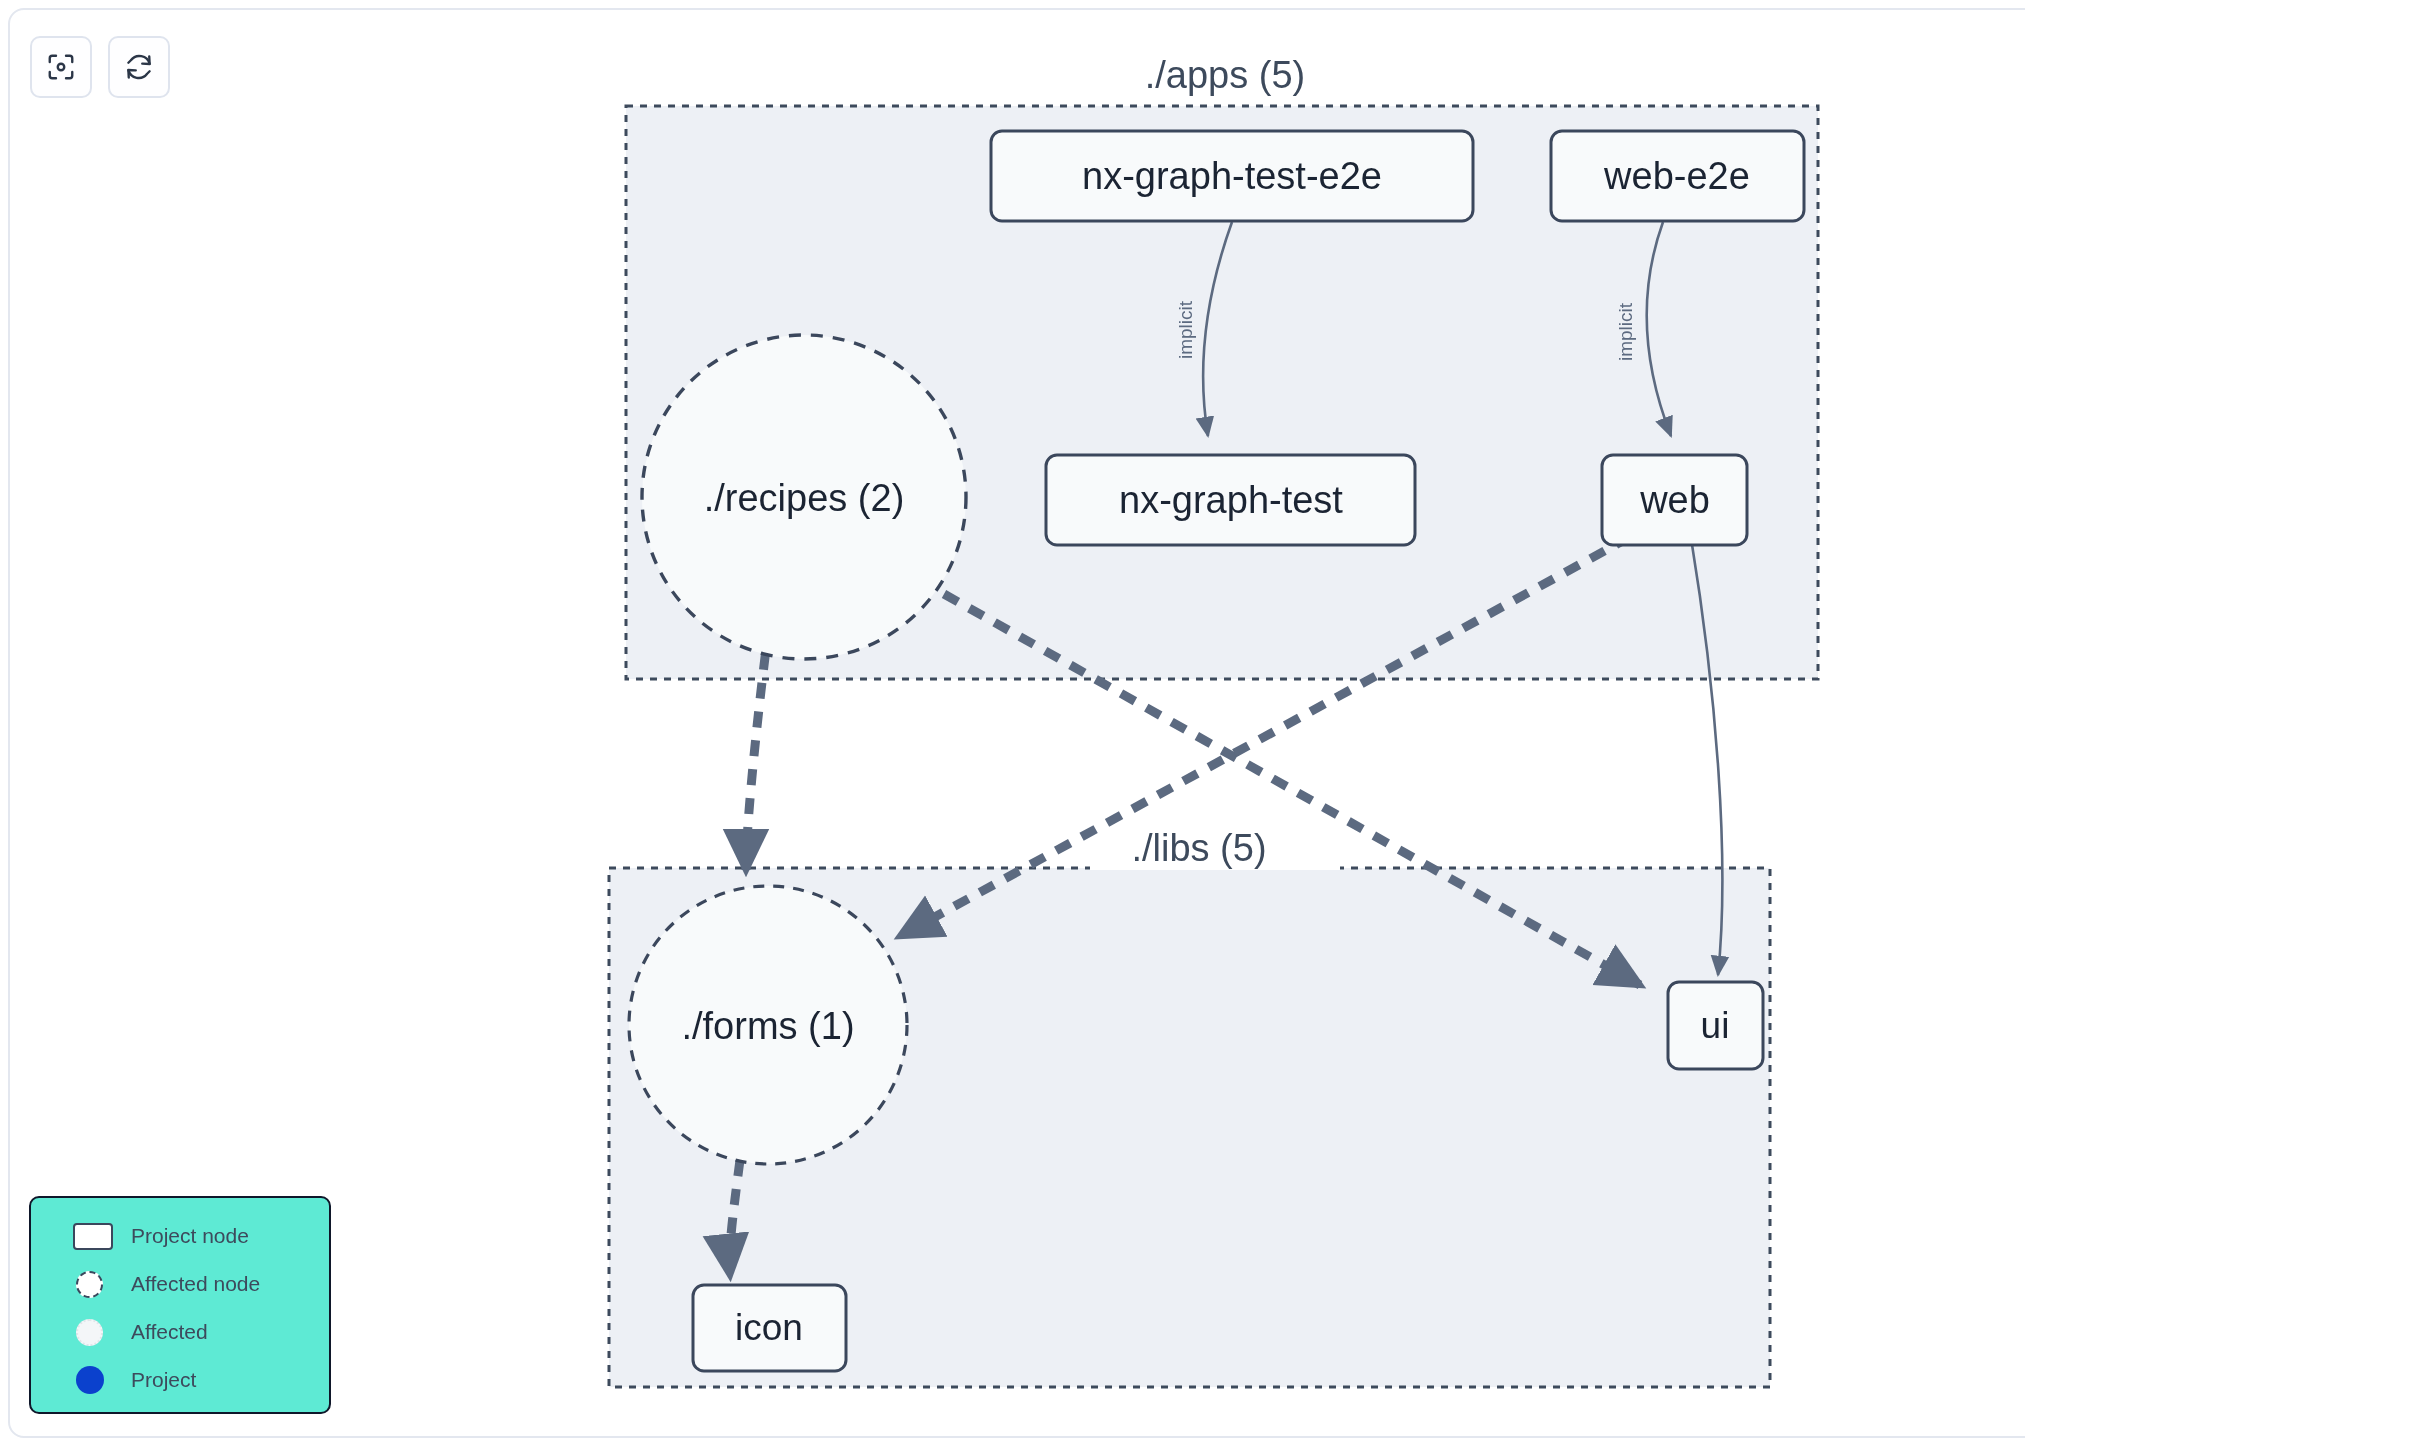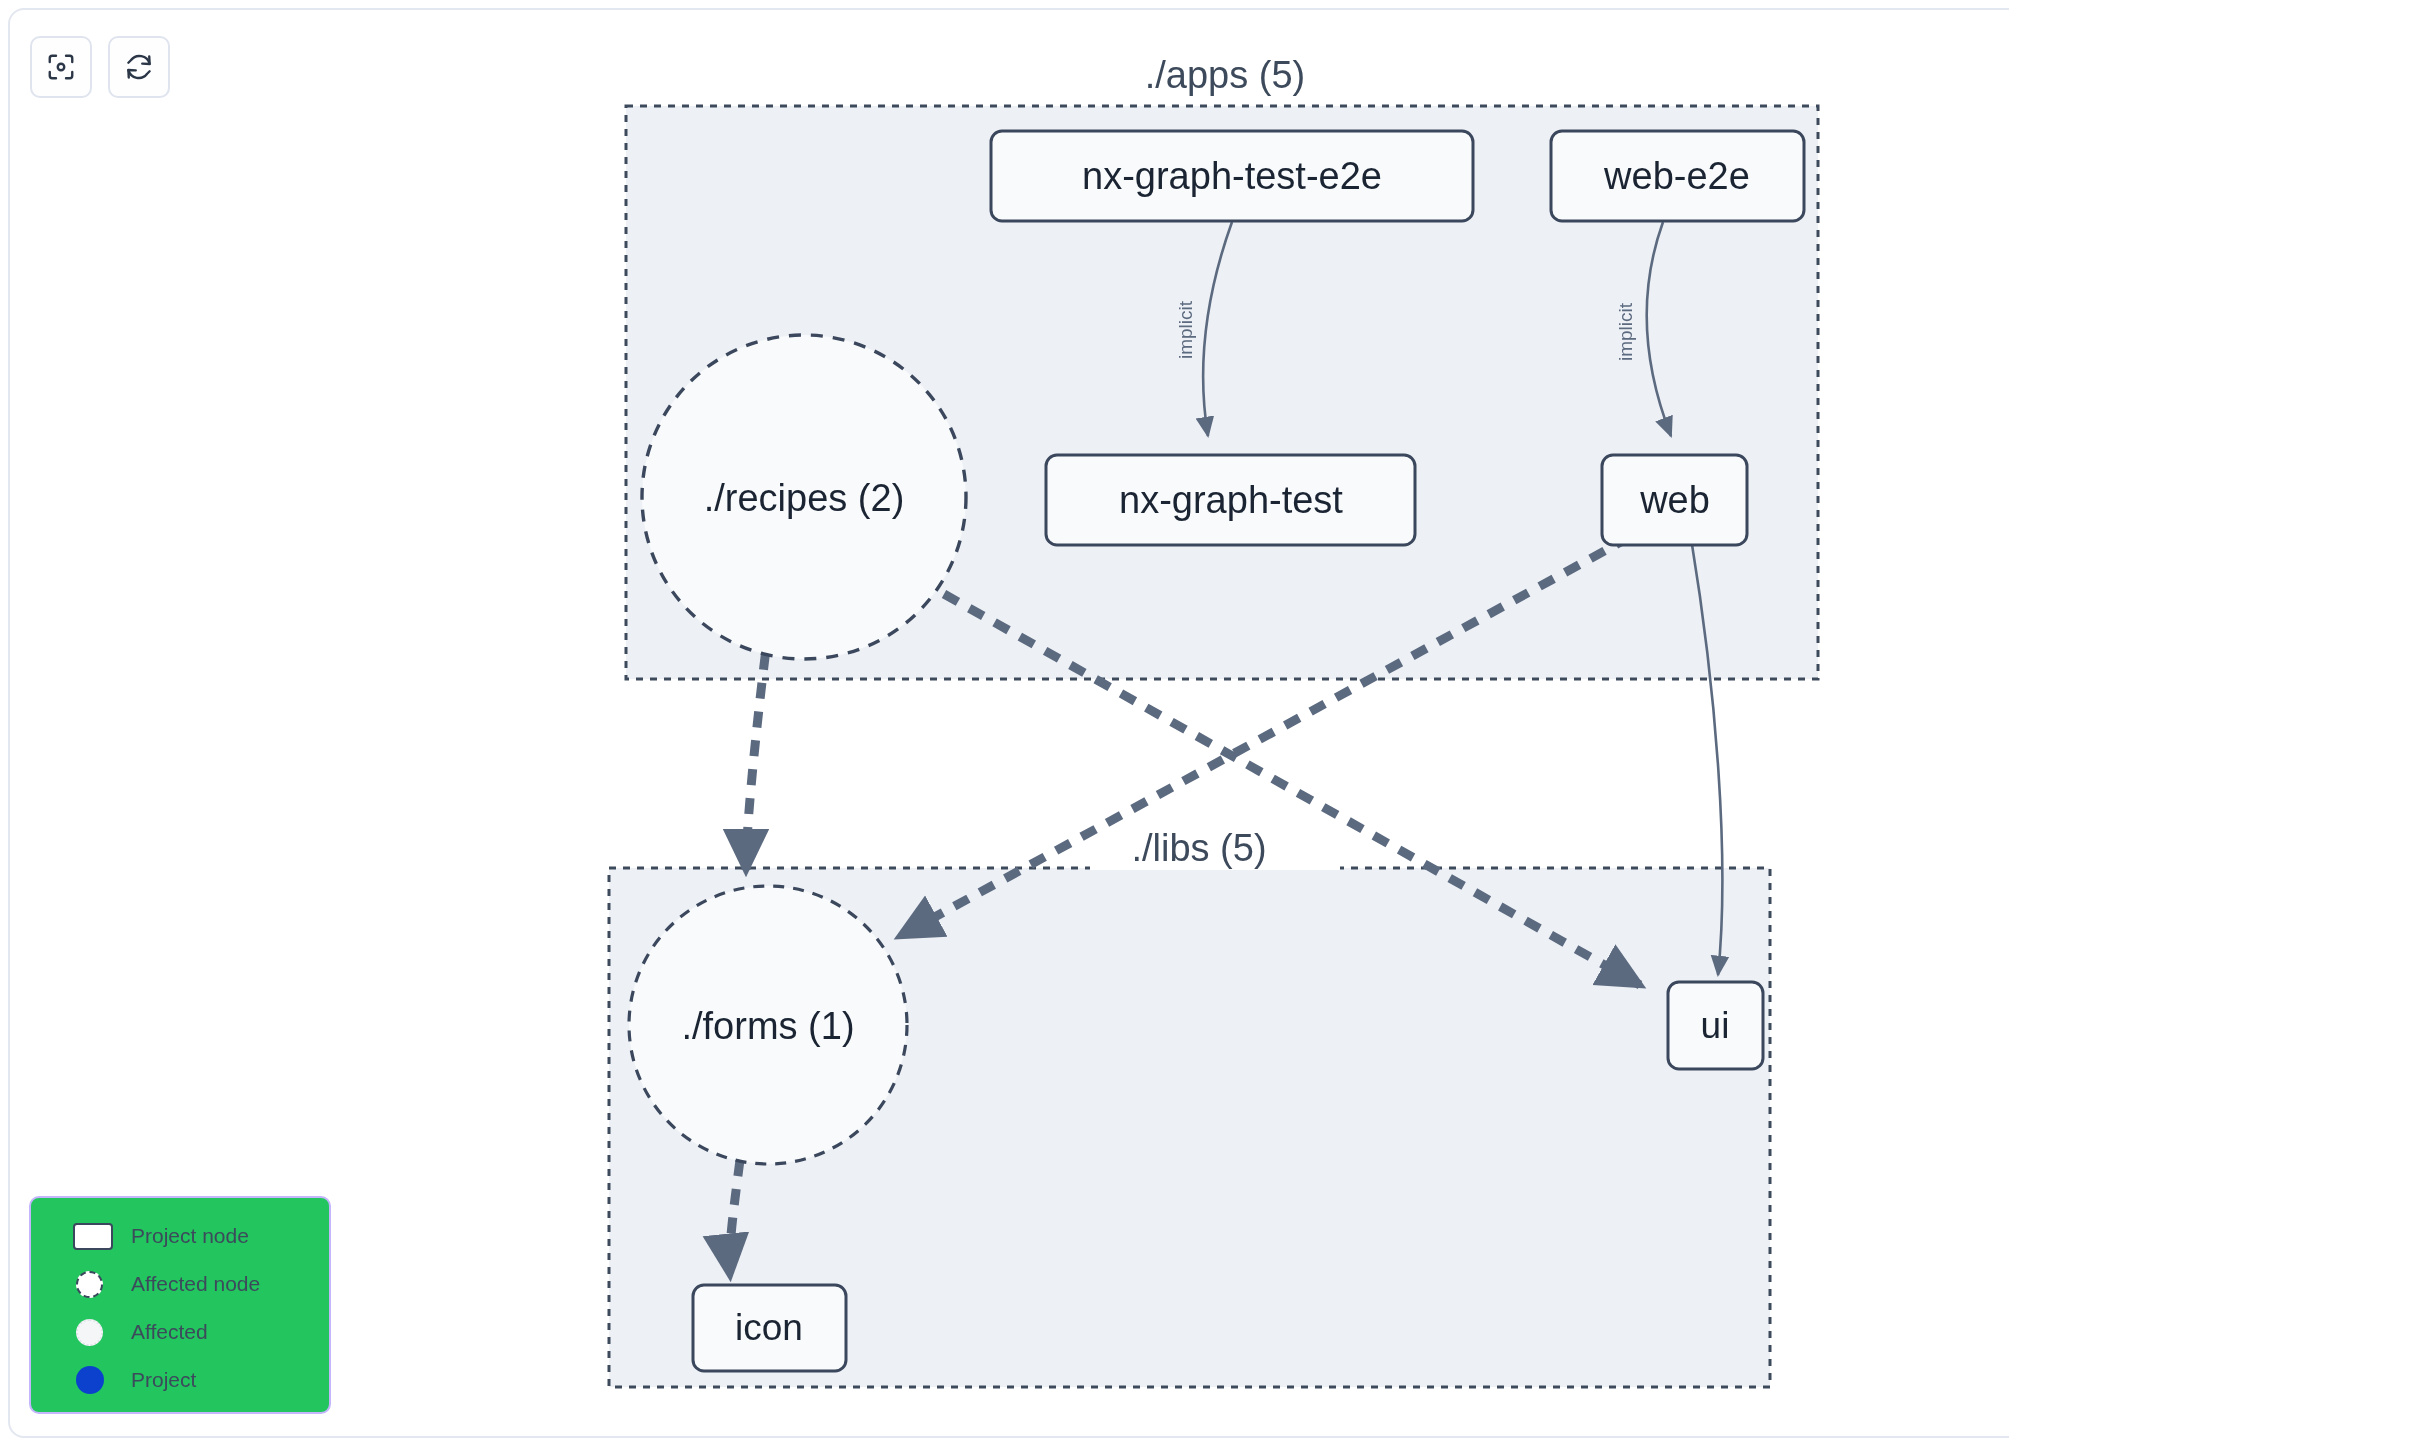--- a/index.html
+++ b/index.html
@@ -7,20 +7,21 @@
     padding: 0;
     background: #ffffff;
     font-family: "Liberation Sans", sans-serif;
   }
   #root {
     position: relative;
     width: 2009px;
     height: 1446px;
     overflow: hidden;
     background: #ffffff;
+    padding-left: 16px;
   }
   
   .canvas-frame {
     position: absolute;
     left: 8px;
     top: 8px;
     width: 2410px;
     height: 1430px;
     border: 2px solid #e3e7ef;
     border-radius: 16px;
@@ -60,23 +61,23 @@
     z-index: 5;
   }
 
   
   .legend {
     position: absolute;
     left: 29px;
     top: 1196px;
     width: 302px;
     height: 218px;
-    border: 2px solid #c4b5fd;
+    border: 2px solid #0f172a;
     border-radius: 10px;
-    background: #22c55e;
+    background: #5eead4;
     box-sizing: border-box;
     padding: 14px 0 0 0;
     z-index: 20;
   }
   .legend-row {
     display: flex;
     align-items: center;
     height: 48px;
     padding-left: 42px;
   }

